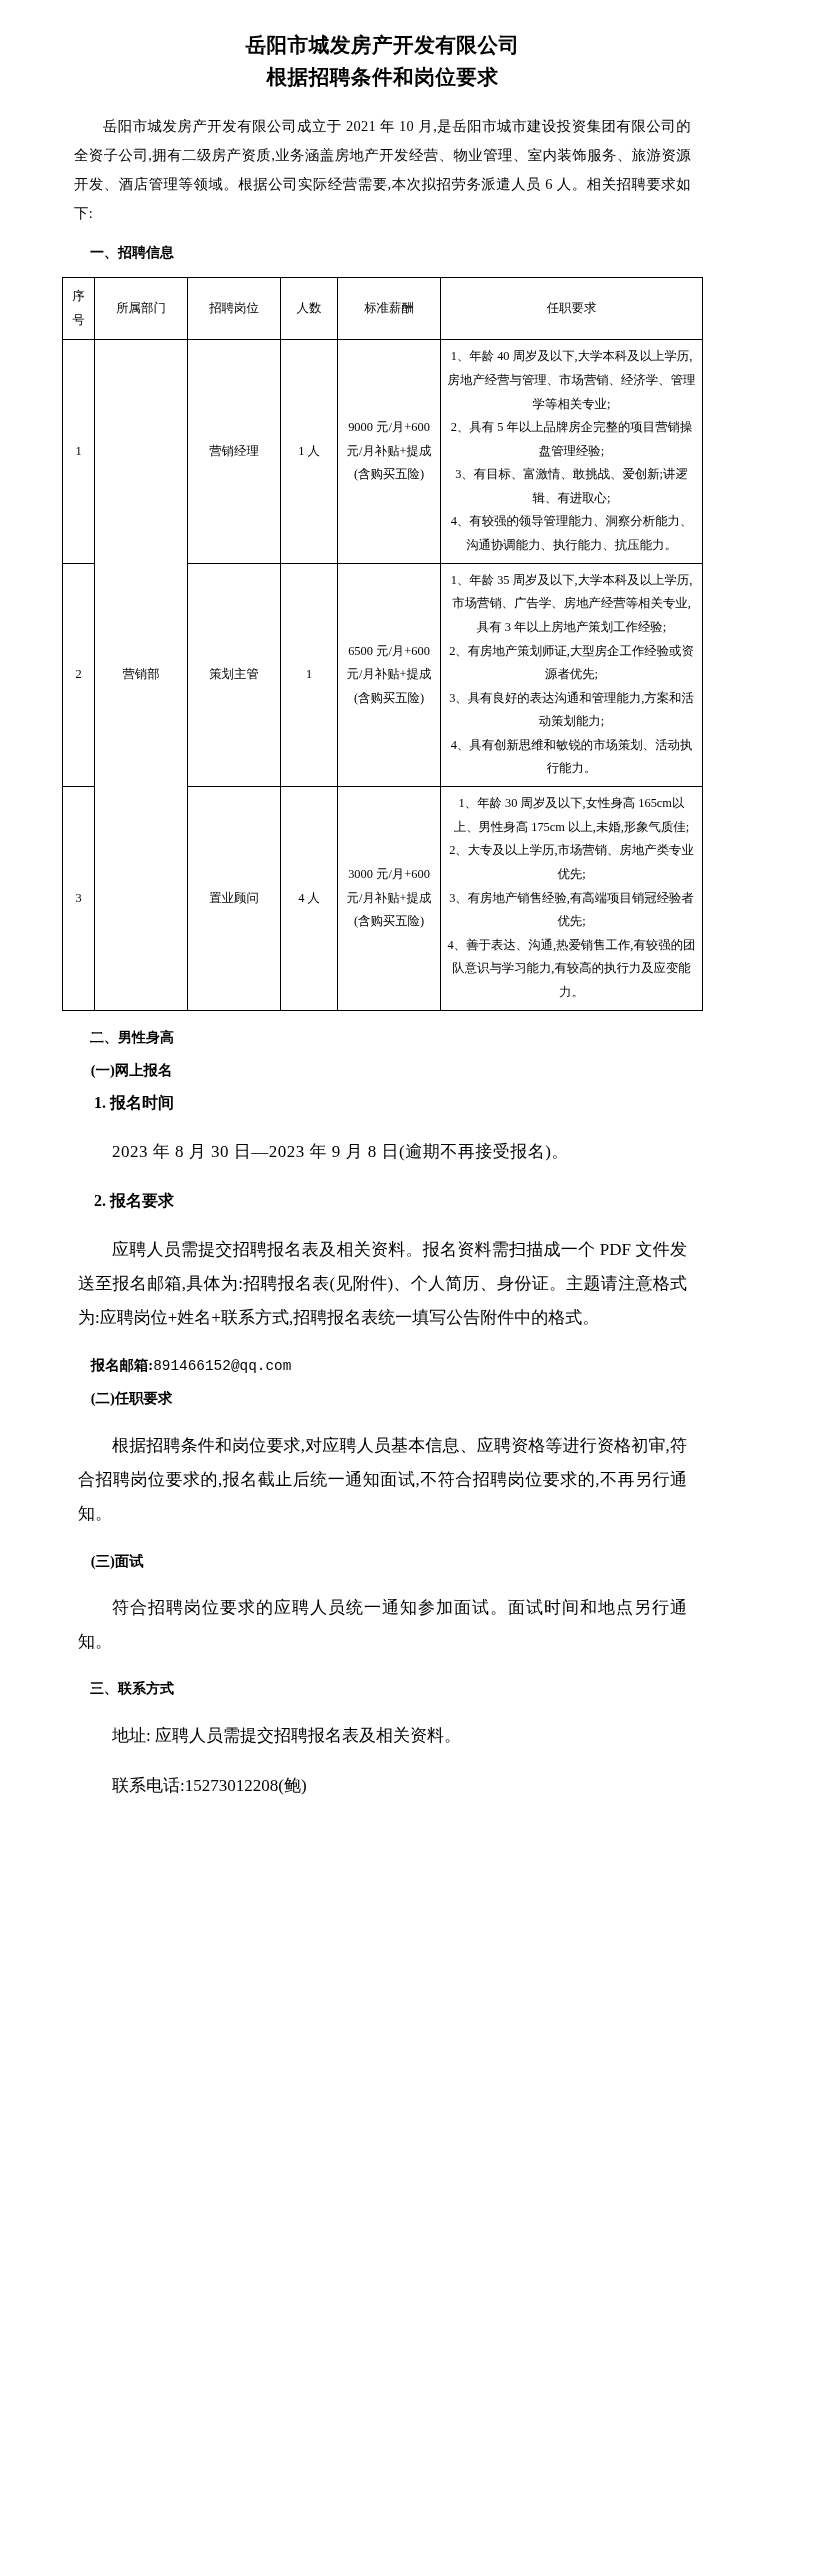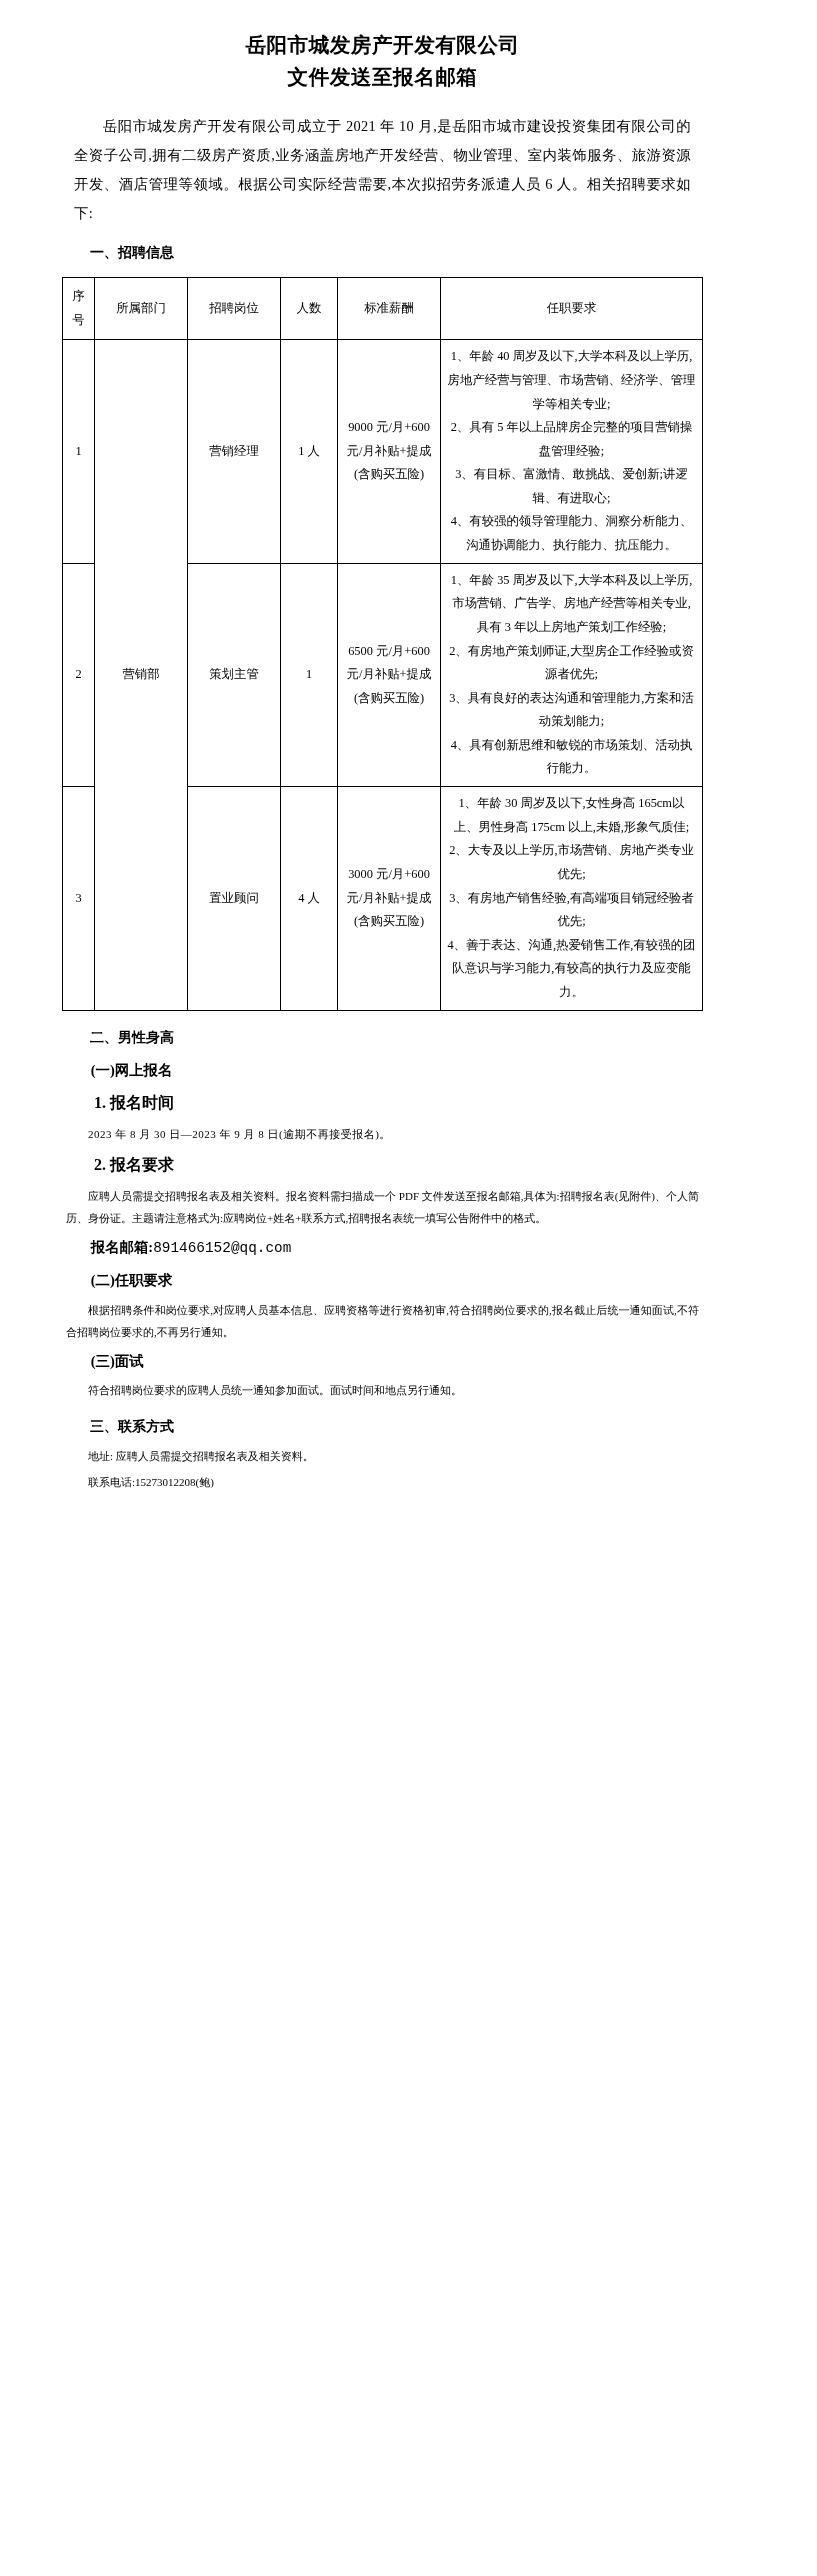--- a/index.html
+++ b/index.html
@@ -55,26 +55,26 @@
     margin: 3.1px 0 1px 0;
   }
   .sub-head-2 {
     font-size: 16px;
     font-weight: bold;
     line-height: 2.0;
     text-indent: 2em;
     margin: 2.1px 0 1px 0;
   }
   .body-indent {
-    font-size: 11px;
+    font-size: 17px;
     line-height: 2.0;
     text-indent: 2em;
     text-align: justify;
     text-justify: inter-ideograph;
-    margin: 4px;
+    margin: 16px;
   }
   .email-line {
     font-size: 14.4px;
     line-height: 2.0;
     margin: 0;
     text-indent: 2em;
   }
   .email-line .label {
     font-weight: bold;
   }
@@ -133,21 +133,21 @@
     margin-top: 2.1px;
   }
 </style>
 </head>
 <body>
 
 <div class="page">
 
   <div class="doc-title">
     <span>岳阳市城发房产开发有限公司</span>
-    <span class="line2">文件发送至报名邮箱</span>
+    <span class="line2">根据招聘条件和岗位要求</span>
   </div>
 
   <p class="para intro">岳阳市城发房产开发有限公司成立于 2021 年 10 月,是岳阳市城市建设投资集团有限公司的全资子公司,拥有二级房产资质,业务涵盖房地产开发经营、物业管理、室内装饰服务、旅游资源开发、酒店管理等领域。根据公司实际经营需要,本次拟招劳务派遣人员 6 人。相关招聘要求如下:</p>
 
   <div class="section-head">一、招聘信息</div>
 
   <table class="jobs">
     <colgroup>
       <col class="c-idx">
       <col class="c-dept">

